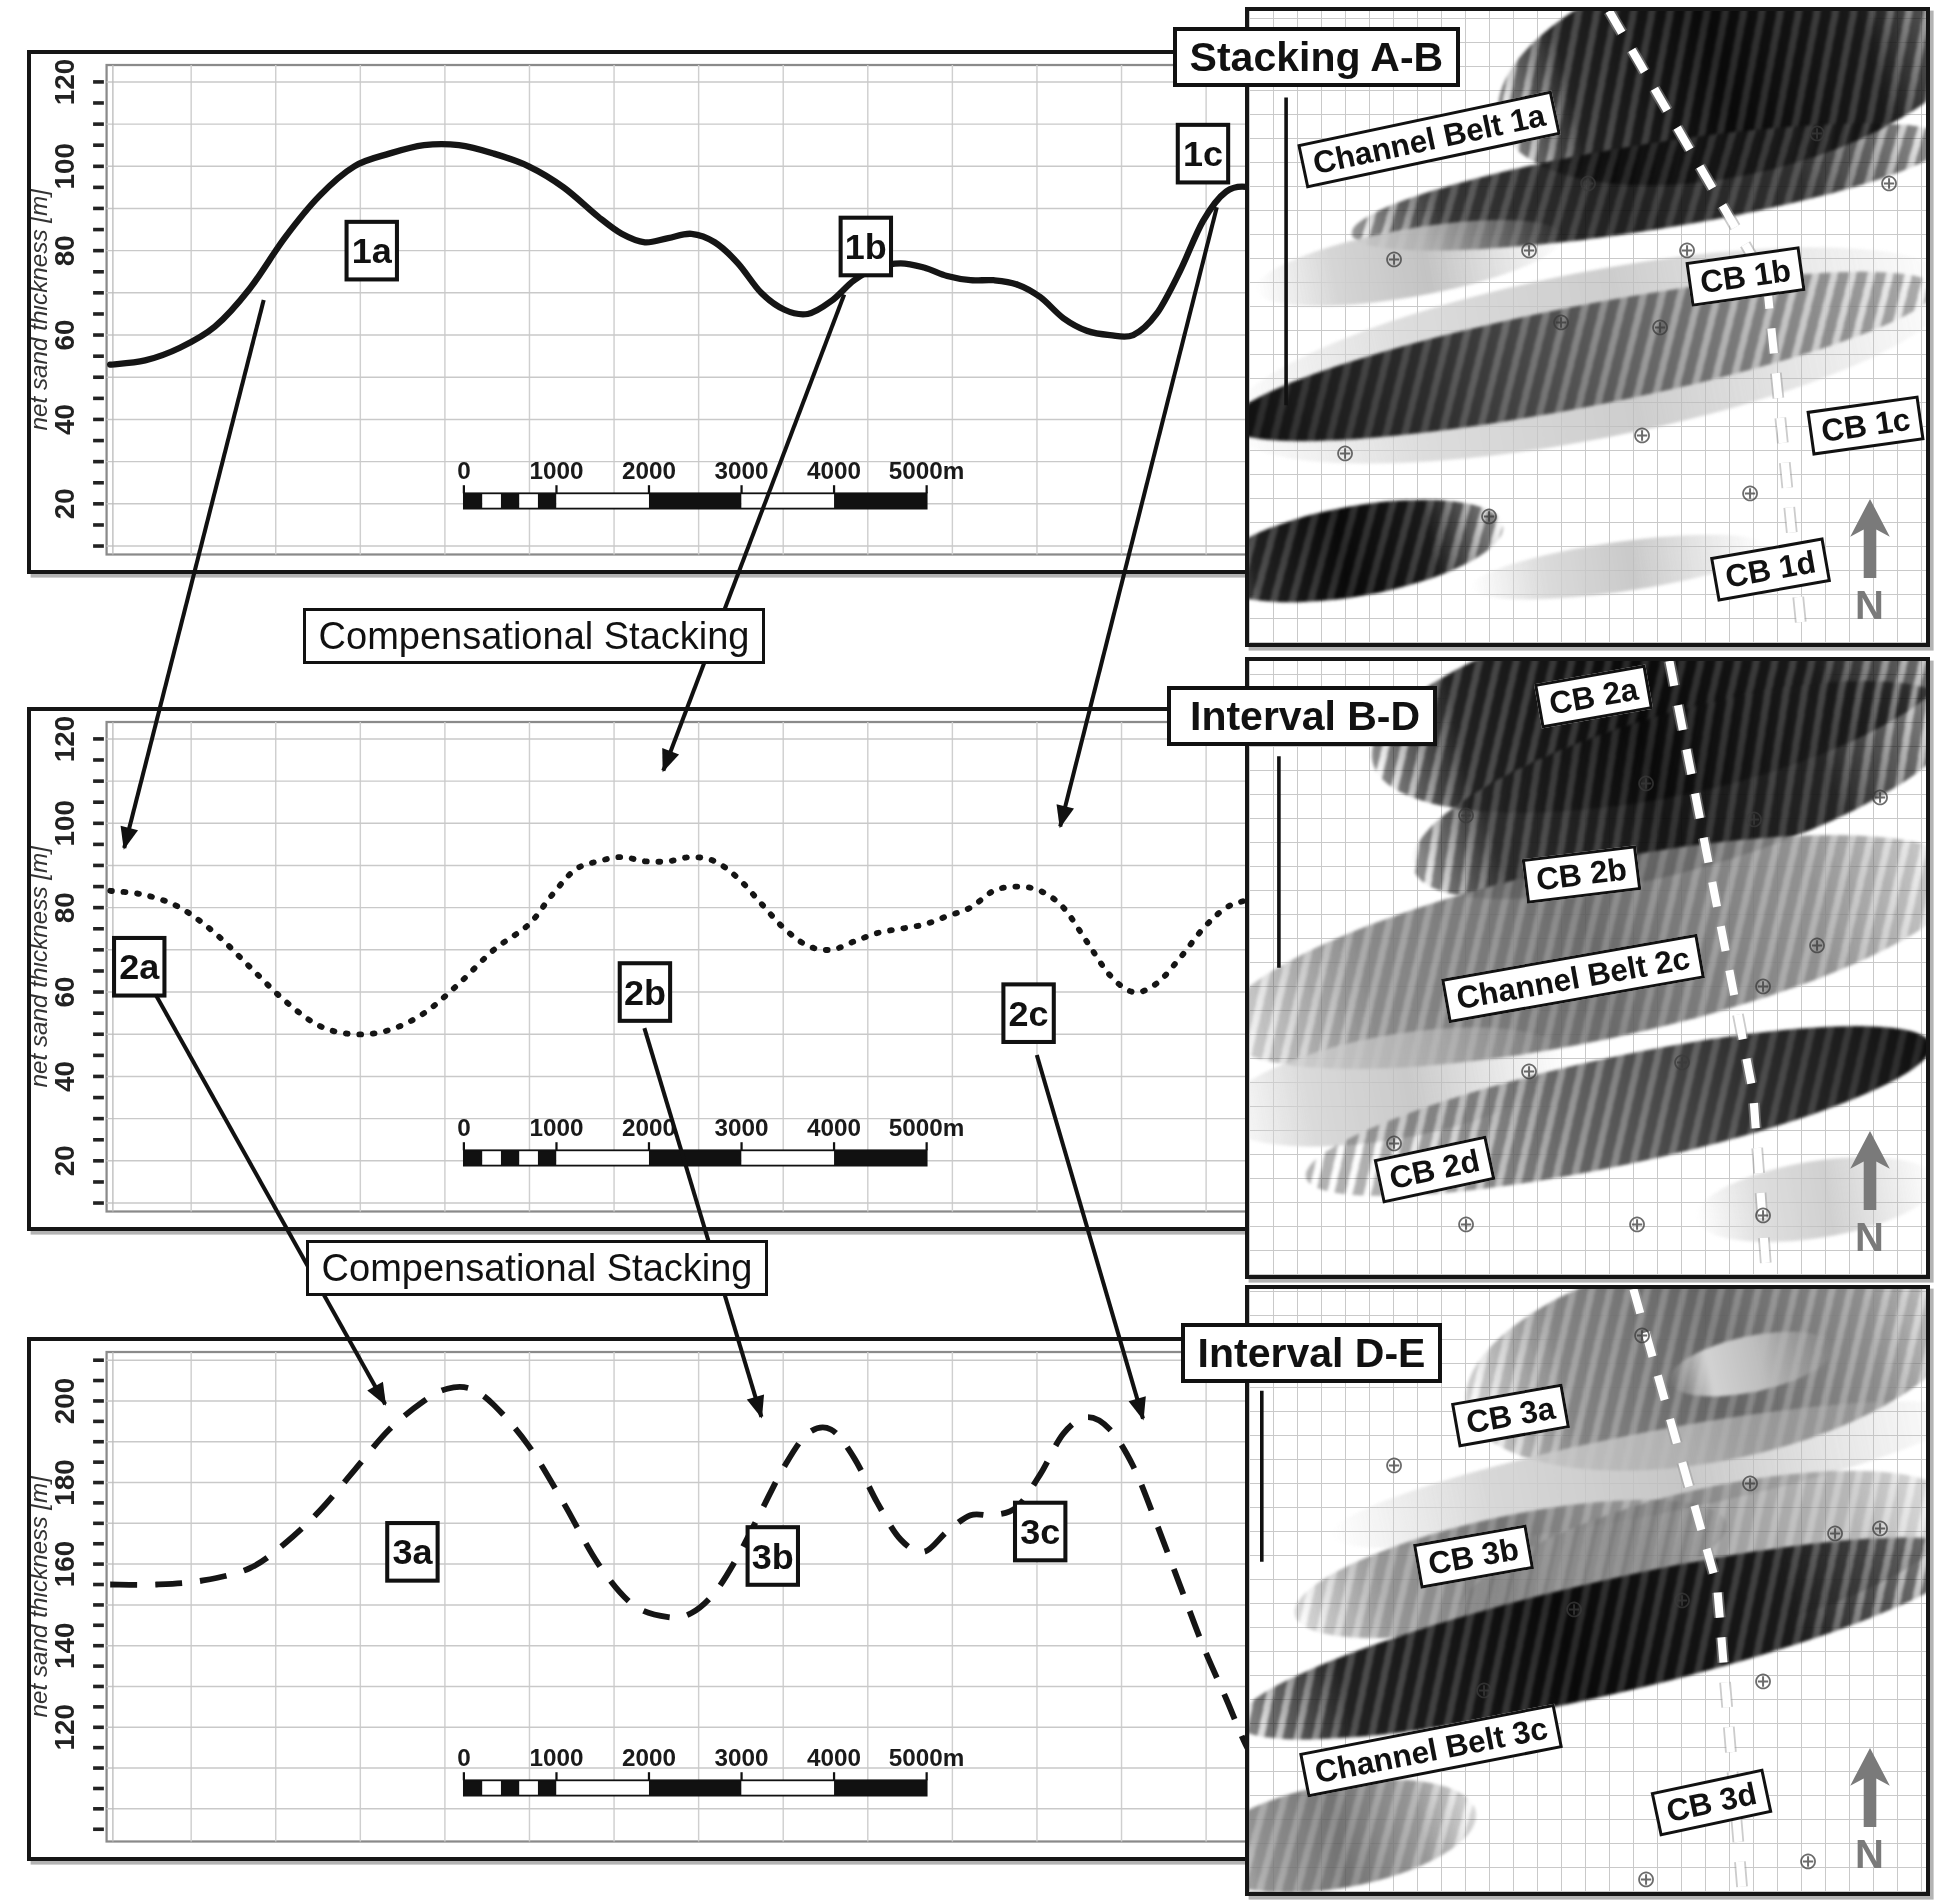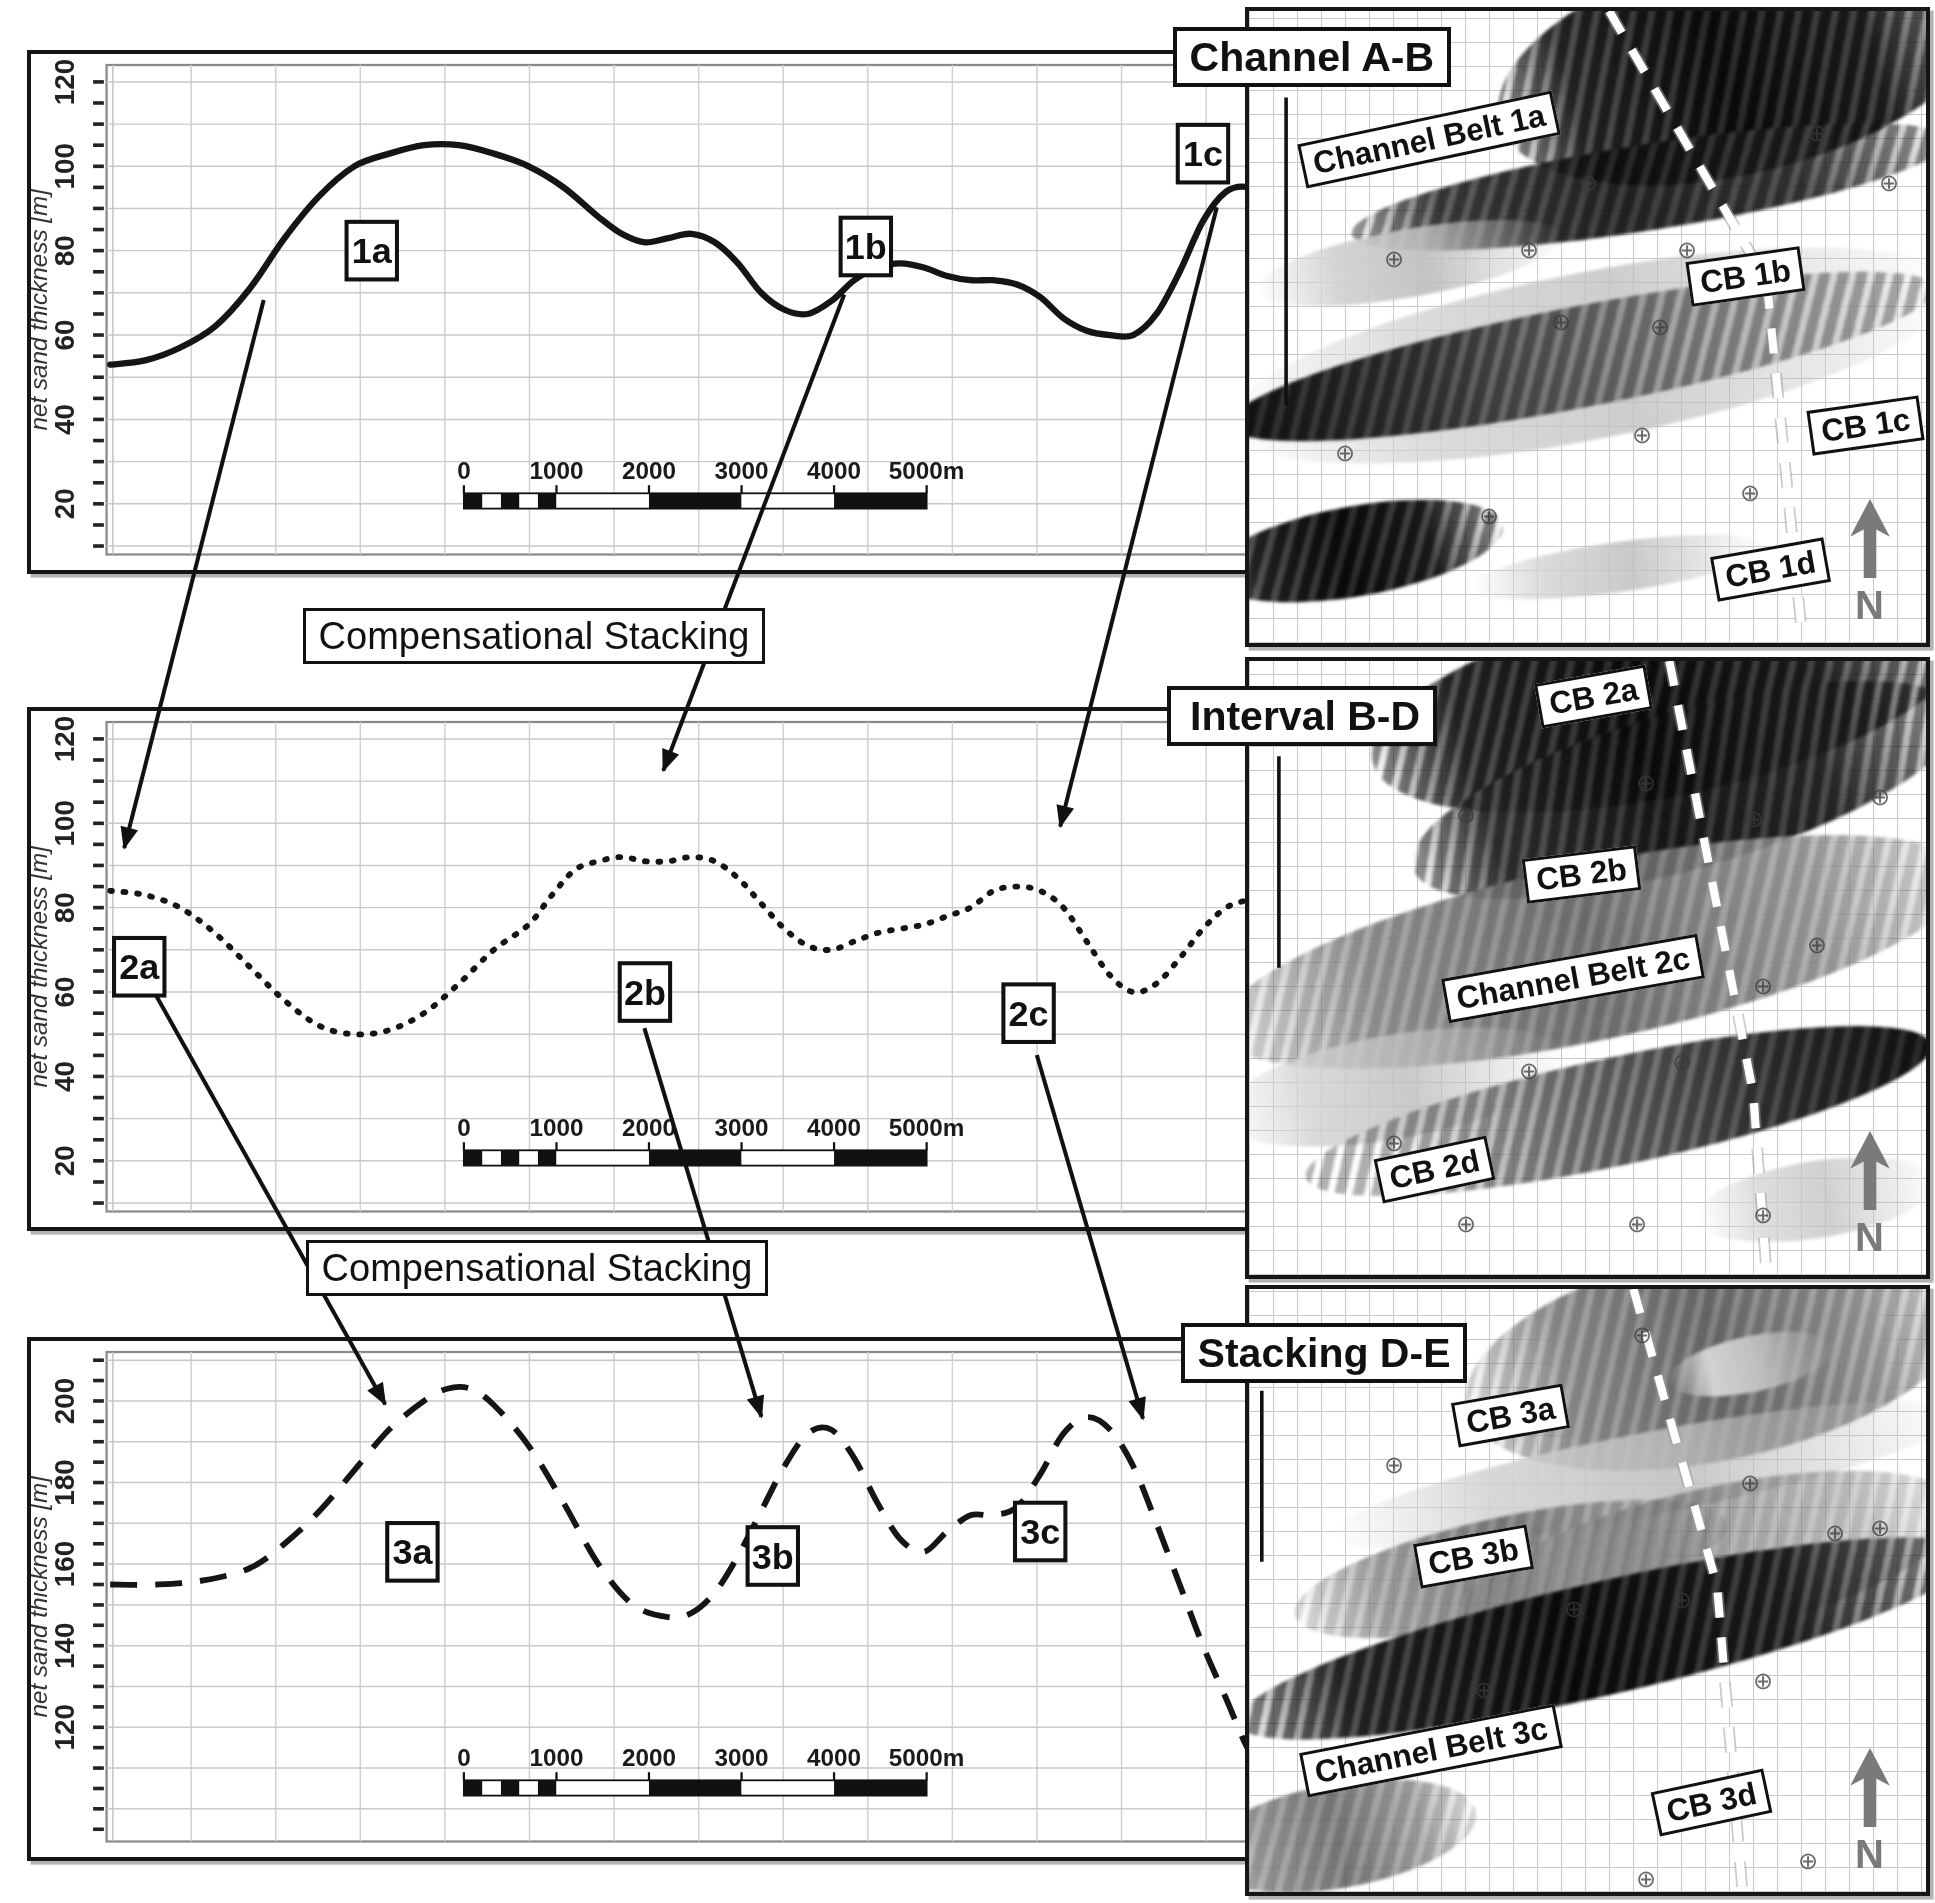--- a/index.html
+++ b/index.html
@@ -456,20 +456,20 @@
       <line x1="716" y1="1142" x2="846" y2="1574" marker-end="url(#ah)"></line>
       <line x1="1152" y1="1172" x2="1270" y2="1576" marker-end="url(#ah)"></line>
     </g>
     <g stroke="#111" stroke-width="4" fill="none">
       <line x1="1429" y1="108" x2="1429" y2="450"></line>
       <line x1="1421" y1="840" x2="1421" y2="1075"></line>
       <line x1="1402" y1="1545" x2="1402" y2="1735"></line>
     </g>
   </svg>
 
-  <div class="interval-box" style="left:1173px;top:27px;">Channel A-B</div>
+  <div class="interval-box" style="left:1173px;top:27px;">Stacking A-B</div>
   <div class="interval-box" style="left:1167px;top:686px;padding-left:19px;">Interval B-D</div>
-  <div class="interval-box" style="left:1181px;top:1323px;">Stacking D-E</div>
+  <div class="interval-box" style="left:1181px;top:1323px;">Interval D-E</div>
 
   <div class="comp-box" style="left:303px;top:608px;">Compensational Stacking</div>
   <div class="comp-box" style="left:306px;top:1240px;">Compensational Stacking</div>
 </div>
 
 
 </body></html>

